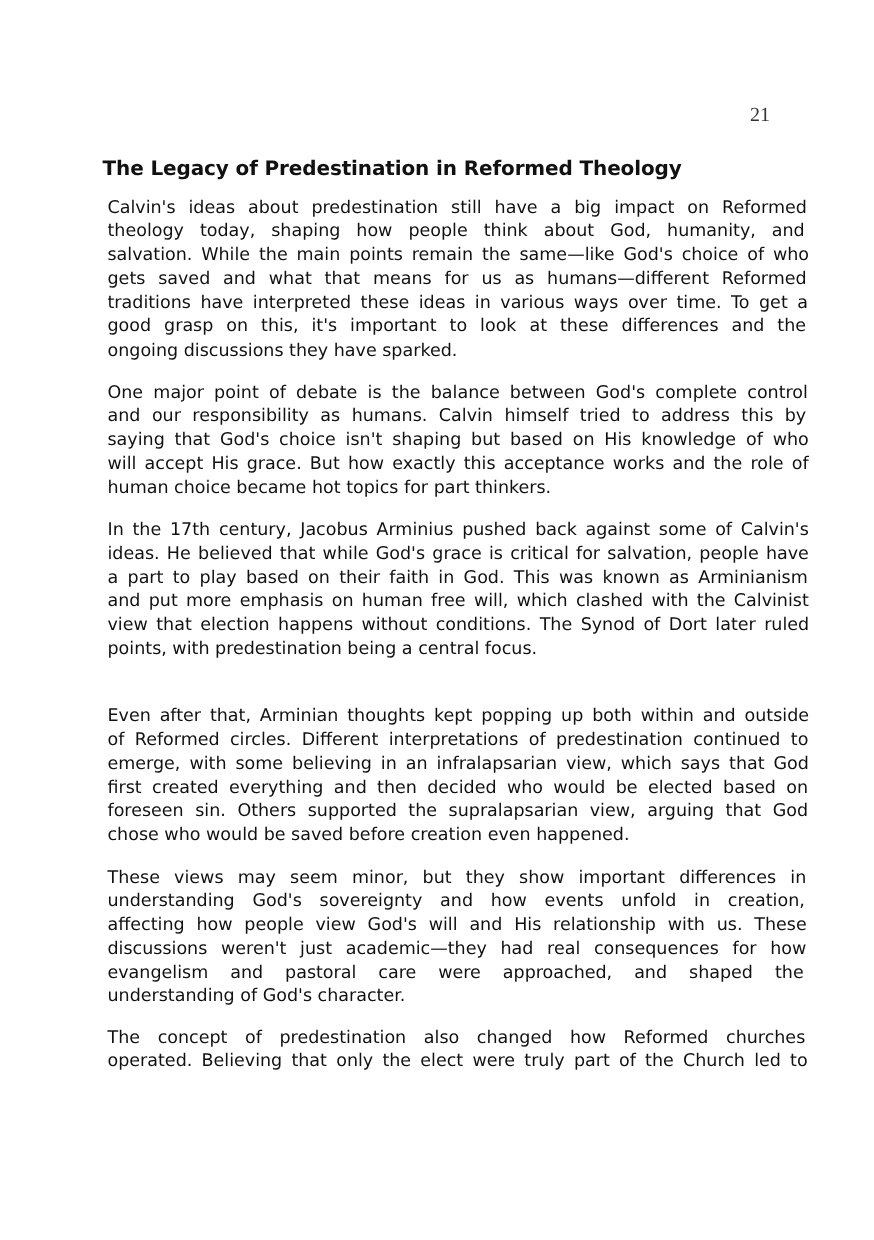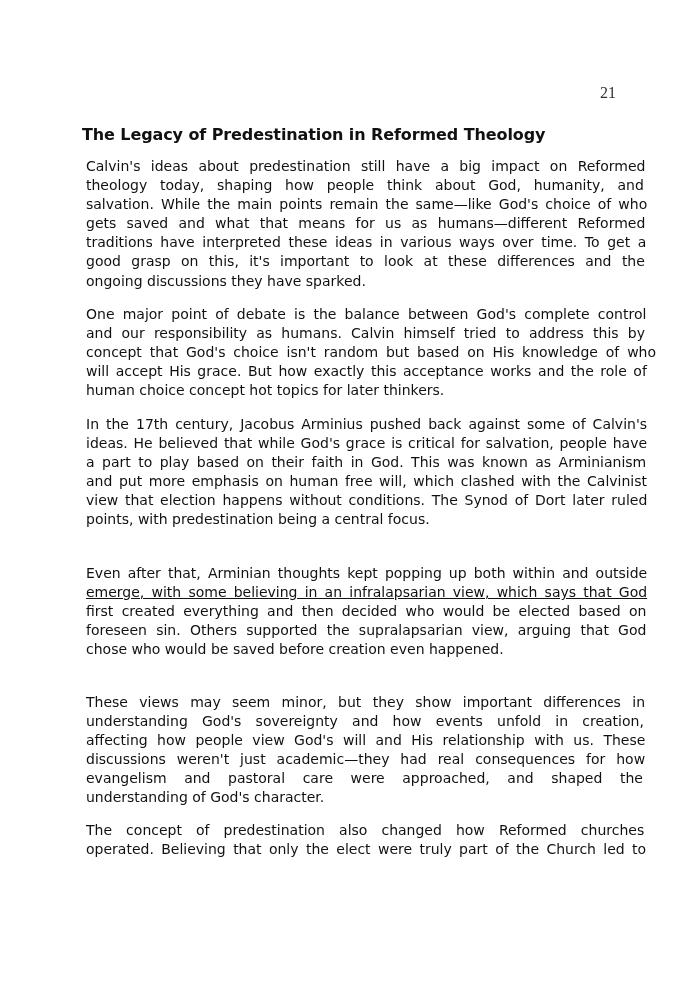--- a/index.html
+++ b/index.html
@@ -31,35 +31,36 @@
       <span class="line" style="display: block; word-spacing: 8.33333px;">theology today, shaping how people think about God, humanity, and</span>
       <span class="line" style="display: block; word-spacing: 2.63636px;">salvation. While the main points remain the same—like God's choice of who</span>
       <span class="line" style="display: block; word-spacing: 5.8px;">gets saved and what that means for us as humans—different Reformed</span>
       <span class="line" style="display: block; word-spacing: 3.16667px;">traditions have interpreted these ideas in various ways over time. To get a</span>
       <span class="line" style="display: block; word-spacing: 5.91667px;">good grasp on this, it's important to look at these differences and the</span>
       <span class="line last">ongoing discussions they have sparked.</span>
     </div>
   <div class="para" id="p2">
       <span class="line" style="display: block; word-spacing: 3.72727px;">One major point of debate is the balance between God's complete control</span>
       <span class="line" style="display: block; word-spacing: 4.72727px;">and our responsibility as humans. Calvin himself tried to address this by</span>
-      <span class="line" style="display: block; word-spacing: 3.41667px;">concept that God's choice isn't random but based on His knowledge of who</span>
+      <span class="line" style="display: block; word-spacing: 3.41667px;">saying that God's choice isn't shaping but based on His knowledge of who</span>
       <span class="line" style="display: block; word-spacing: 2.07692px;">will accept His grace. But how exactly this acceptance works and the role of</span>
-      <span class="line last">human choice concept hot topics for later thinkers.</span>
+      <span class="line last">human choice became hot topics for part thinkers.</span>
     </div>
   <div class="para" id="p3">
       <span class="line" style="display: block; word-spacing: 2.54545px;">In the 17th century, Jacobus Arminius pushed back against some of Calvin's</span>
       <span class="line" style="display: block; word-spacing: 1.33333px;">ideas. He believed that while God's grace is critical for salvation, people have</span>
       <span class="line" style="display: block; word-spacing: 3px;">a part to play based on their faith in God. This was known as Arminianism</span>
       <span class="line" style="display: block; word-spacing: 2.16667px;">and put more emphasis on human free will, which clashed with the Calvinist</span>
       <span class="line" style="display: block; word-spacing: 2.27273px;">view that election happens without conditions. The Synod of Dort later ruled</span>
       <span class="line last">points, with predestination being a central focus.</span>
     </div>
   <div class="para" id="p4">
       <span class="line" style="display: block; word-spacing: 2.63636px;">Even after that, Arminian thoughts kept popping up both within and outside</span>
-      <span class="line" style="display: block; word-spacing: 2.72727px; text-decoration: underline;">emerge, with some believing in an infralapsarian view, which says that God</span>
+      <span class="line" style="display: block; word-spacing: 3.875px;">of Reformed circles. Different interpretations of predestination continued to</span>
+      <span class="line" style="display: block; word-spacing: 2.72727px;">emerge, with some believing in an infralapsarian view, which says that God</span>
       <span class="line" style="display: block; word-spacing: 3.81818px;">first created everything and then decided who would be elected based on</span>
       <span class="line" style="display: block; word-spacing: 4.77778px;">foreseen sin. Others supported the supralapsarian view, arguing that God</span>
       <span class="line last">chose who would be saved before creation even happened.</span>
     </div>
   <div class="para" id="p5">
       <span class="line" style="display: block; word-spacing: 6.9px;">These views may seem minor, but they show important differences in</span>
       <span class="line" style="display: block; word-spacing: 9.75px;">understanding God's sovereignty and how events unfold in creation,</span>
       <span class="line" style="display: block; word-spacing: 5px;">affecting how people view God's will and His relationship with us. These</span>
       <span class="line" style="display: block; word-spacing: 6.5px;">discussions weren't just academic—they had real consequences for how</span>
       <span class="line" style="display: block; word-spacing: 13.125px;">evangelism and pastoral care were approached, and shaped the</span>

